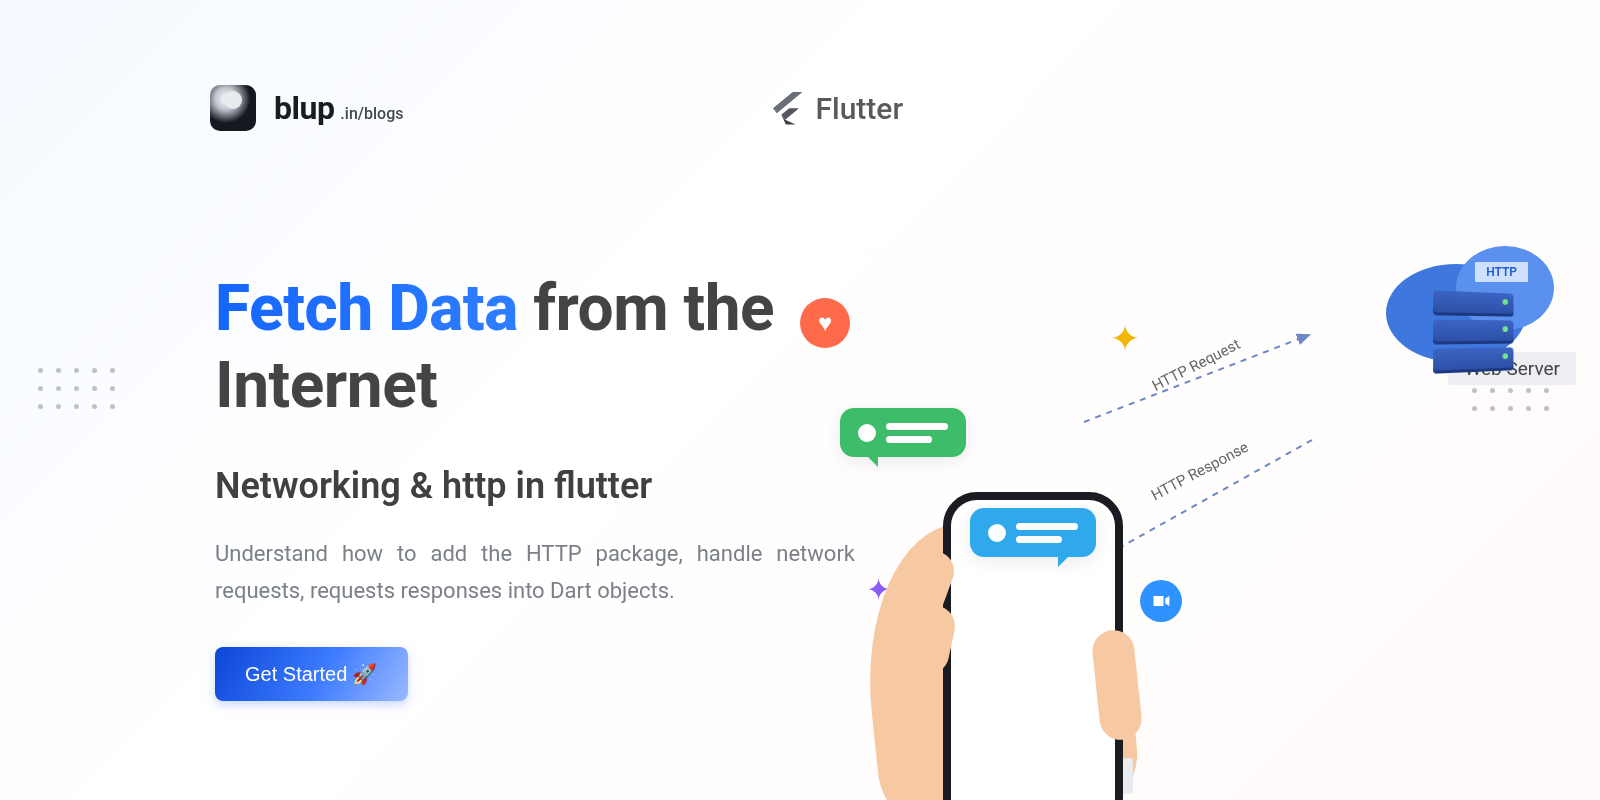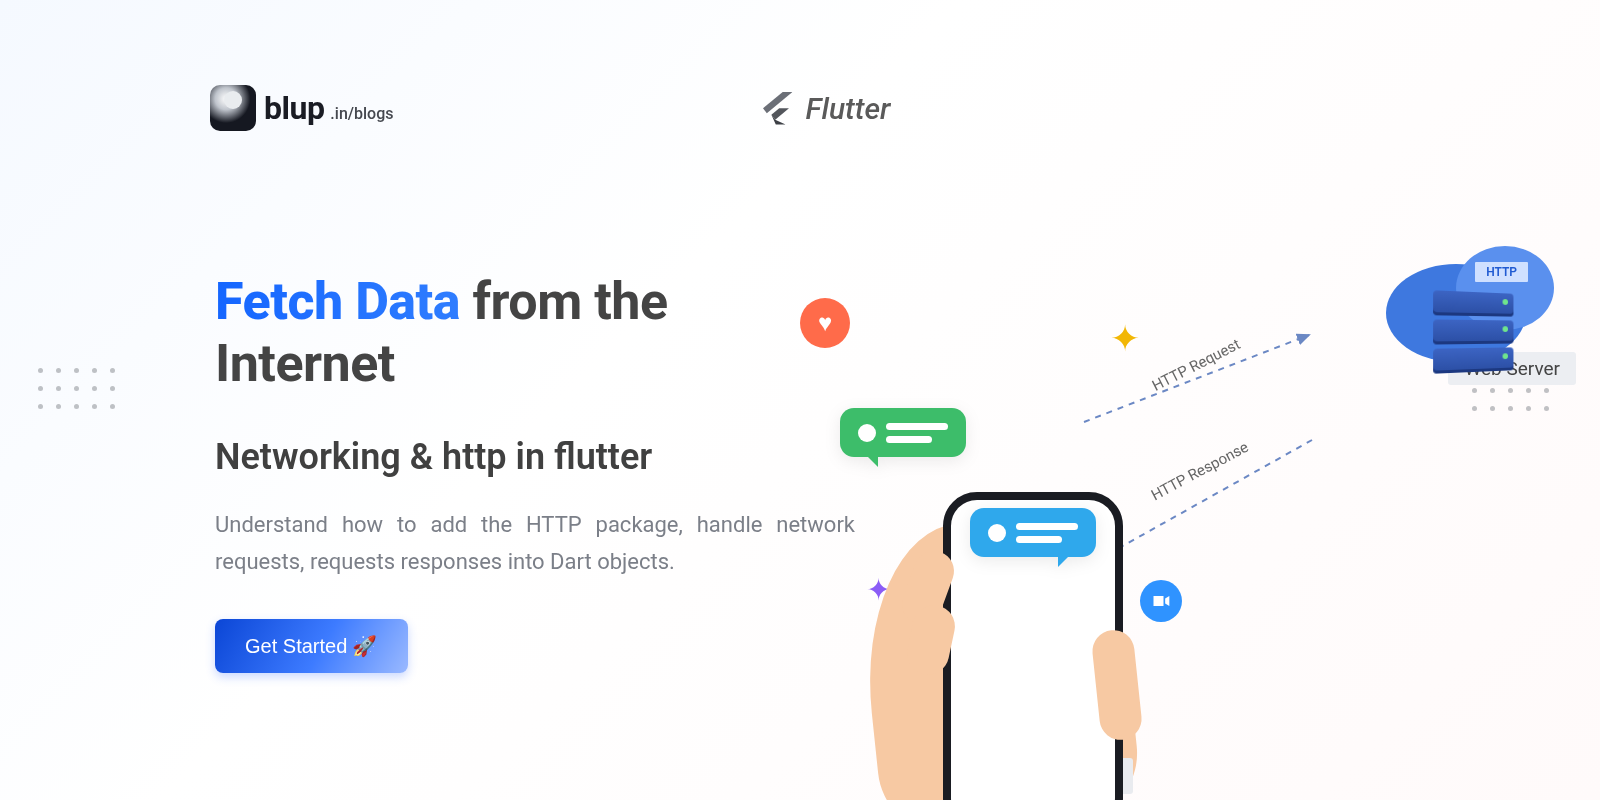--- a/index.html
+++ b/index.html
@@ -5,35 +5,35 @@
   * { margin: 0; padding: 0; box-sizing: border-box; }
   body {
     width: 1600px; height: 800px;
     font-family: -apple-system, BlinkMacSystemFont, "Segoe UI", Roboto, sans-serif;
     background: linear-gradient(135deg, #f5f9ff 0%, #ffffff 40%, #fffafa 100%);
     position: relative; overflow: hidden;
   }
 
   
   .header { display: flex; align-items: center; gap: 370px; padding: 85px 0 0 210px; }
-  .logo-group { display: flex; align-items: center; gap: 8px; }
+  .logo-group { display: flex; align-items: center; gap: 18px; }
   .logo-badge { width: 46px; height: 46px; border-radius: 10px;
     background: radial-gradient(circle at 35% 30%, #ffffff 0%, #bfc4cc 25%, #151821 55%);
     position: relative; }
   .logo-badge::after { content:""; position:absolute; top:6px; left:14px; width:18px; height:18px;
     background:#e9ecef; border-radius:50%; }
   .logo-text { font-size: 32px; font-weight: 700; color:#1a1c24; letter-spacing:-.5px; }
   .logo-sub  { font-size: 16px; font-weight: 500; color:#45484f; margin-left:2px; }
   .flutter { display:flex; align-items:center; gap:16px; }
   .flutter-ico { width:26px; transform: skewX(-12deg); }
-  .flutter-text{ font-size: 30px; font-weight:500; color:#5a5a5a;font-style:italic; }
+  .flutter-text{ font-size: 30px; font-weight:500; color:#5a5a5a; }
 
   
   .hero { padding: 140px 0 0 215px; width: 830px; }
-  .h1   { font-size: 52px; font-weight: 700; line-height: 1.2; color:#444; letter-spacing:-.5px; }
+  .h1   { font-size: 64px; font-weight: 700; line-height: 1.2; color:#444; letter-spacing:-.5px; }
   .h1 .accent { background: linear-gradient(90deg,#1566ff,#2f7dff);
     -webkit-background-clip:text; background-clip:text; color:transparent; font-weight:800; }
   .h2   { font-size: 36px; font-weight: 600; color:#404040; margin-top: 40px; }
   .para { font-size: 22px; line-height: 1.7; color:#7b7f88; margin-top: 28px;
           text-align: justify; width: 640px; }
   .cta  { display:flex; gap: 36px; margin-top: 38px; }
   .btn  { height: 54px; padding: 0 30px; border-radius: 8px; font-size: 20px;
           display:flex; align-items:center; justify-content:center; cursor:pointer; }
   .btn-primary { color:#fff; border:none;
     background: linear-gradient(120deg,#0b46d6 0%, #3d7bff 55%, #9ab9ff 100%);

